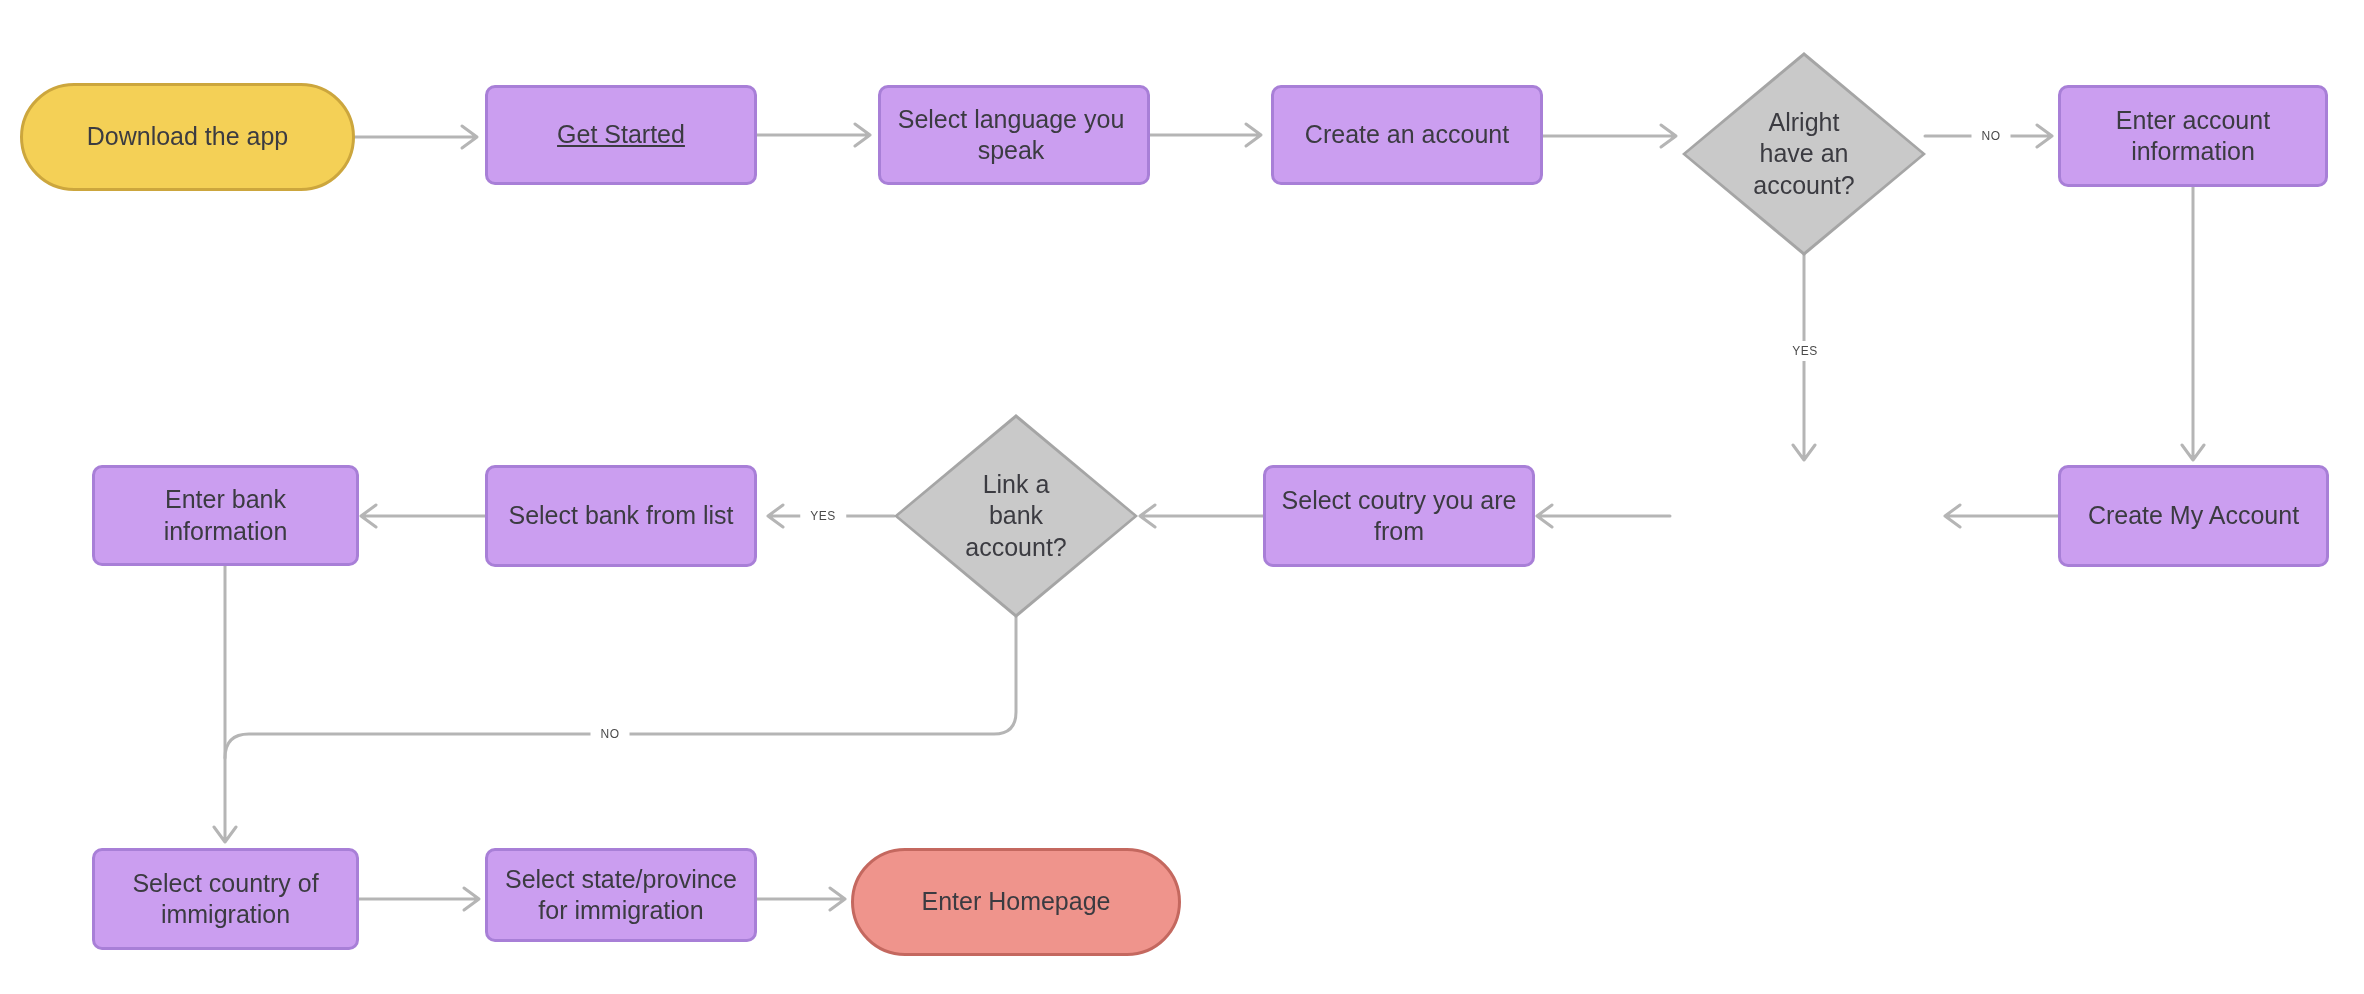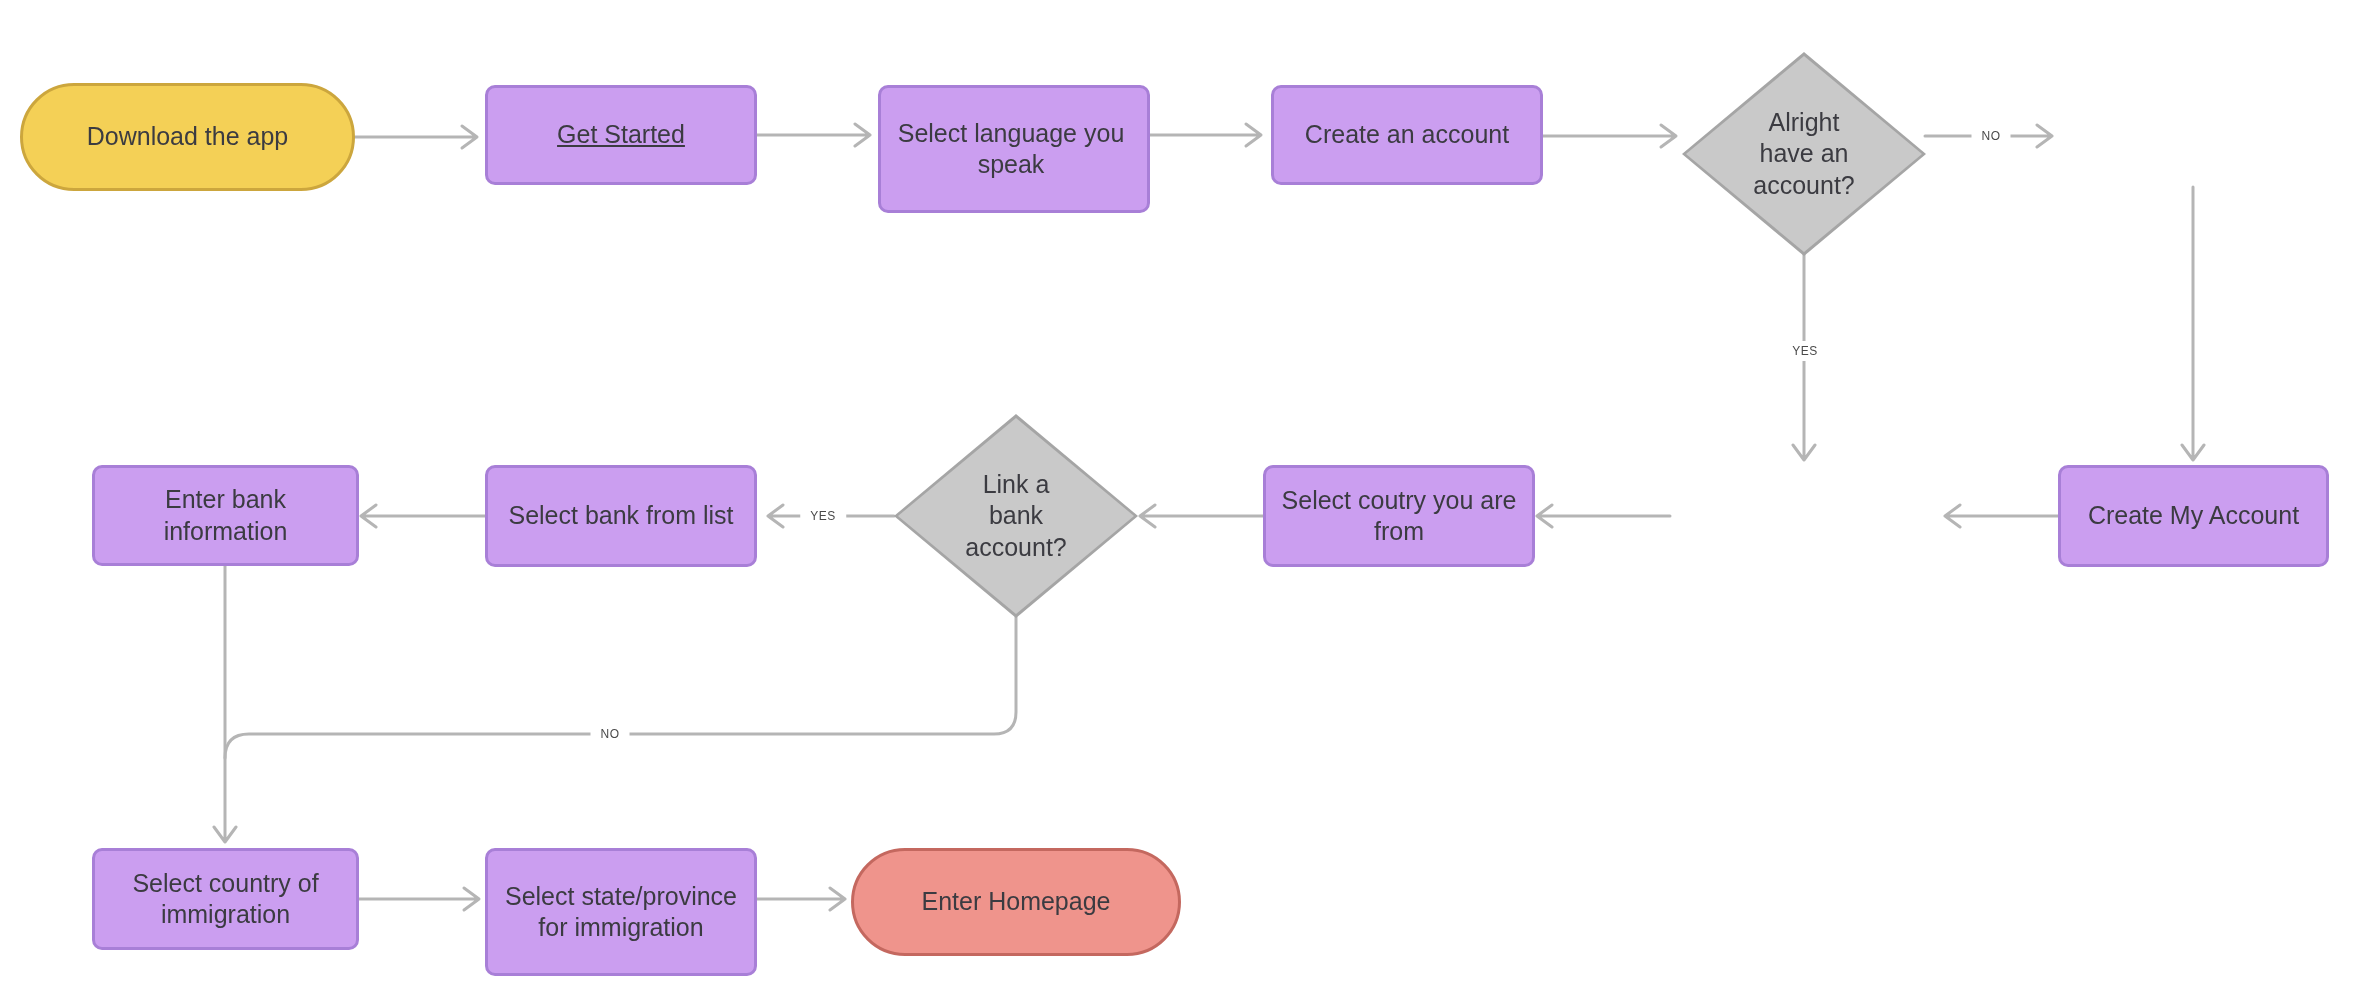--- a/index.html
+++ b/index.html
@@ -55,34 +55,37 @@
   </svg>
 
   <div class="node stadium-start" style="left:20px;top:83px;width:335px;height:108px;text-align:center;">
     <span>Download the app</span>
   </div>
 
   <div class="node process" style="left:485px;top:85px;width:272px;height:100px;text-decoration:underline;">
     <span>Get Started</span>
   </div>
 
-  <div class="node process" style="left:878px;top:85px;width:272px;height:128px;padding-left:8px;">
+  <div class="node process" style="left:878px;top:85px;width:272px;height:100px;padding-left:8px;">
     <span>Select language you speak</span>
   </div>
 
   <div class="node process" style="left:1271px;top:85px;width:272px;height:100px;">
     <span>Create an account</span>
   </div>
 
   <div class="diamond-outer" style="left:1682px;top:52px;width:244px;height:204px;">
     <div class="diamond-inner">
       <div class="diamond-label">Alright have an account?</div>
     </div>
   </div>
 
+  <div class="node process" style="left:2058px;top:85px;width:270px;height:102px;">
+    <span>Enter account information</span>
+  </div>
 
   <div class="node process" style="left:2058px;top:465px;width:271px;height:102px;">
     <span>Create My Account</span>
   </div>
 
 
   <div class="node process" style="left:1263px;top:465px;width:272px;height:102px;justify-content:flex-end;">
     <span>Select coutry you are from</span>
   </div>
 
@@ -97,21 +100,21 @@
   </div>
 
   <div class="node process" style="left:92px;top:465px;width:267px;height:101px;">
     <span>Enter bank information</span>
   </div>
 
   <div class="node process" style="left:92px;top:848px;width:267px;height:102px;">
     <span>Select country of immigration</span>
   </div>
 
-  <div class="node process" style="left:485px;top:848px;width:272px;height:128px;">
+  <div class="node process" style="left:485px;top:848px;width:272px;height:94px;">
     <span>Select state/province for immigration</span>
   </div>
 
   <div class="node stadium-end" style="left:851px;top:848px;width:330px;height:108px;">
     <span>Enter Homepage</span>
   </div>
 
   <div class="edge-chip" style="left:1991px;top:136px;">NO</div>
   <div class="edge-chip" style="left:1805px;top:351px;">YES</div>
   <div class="edge-chip" style="left:823px;top:516px;">YES</div>

